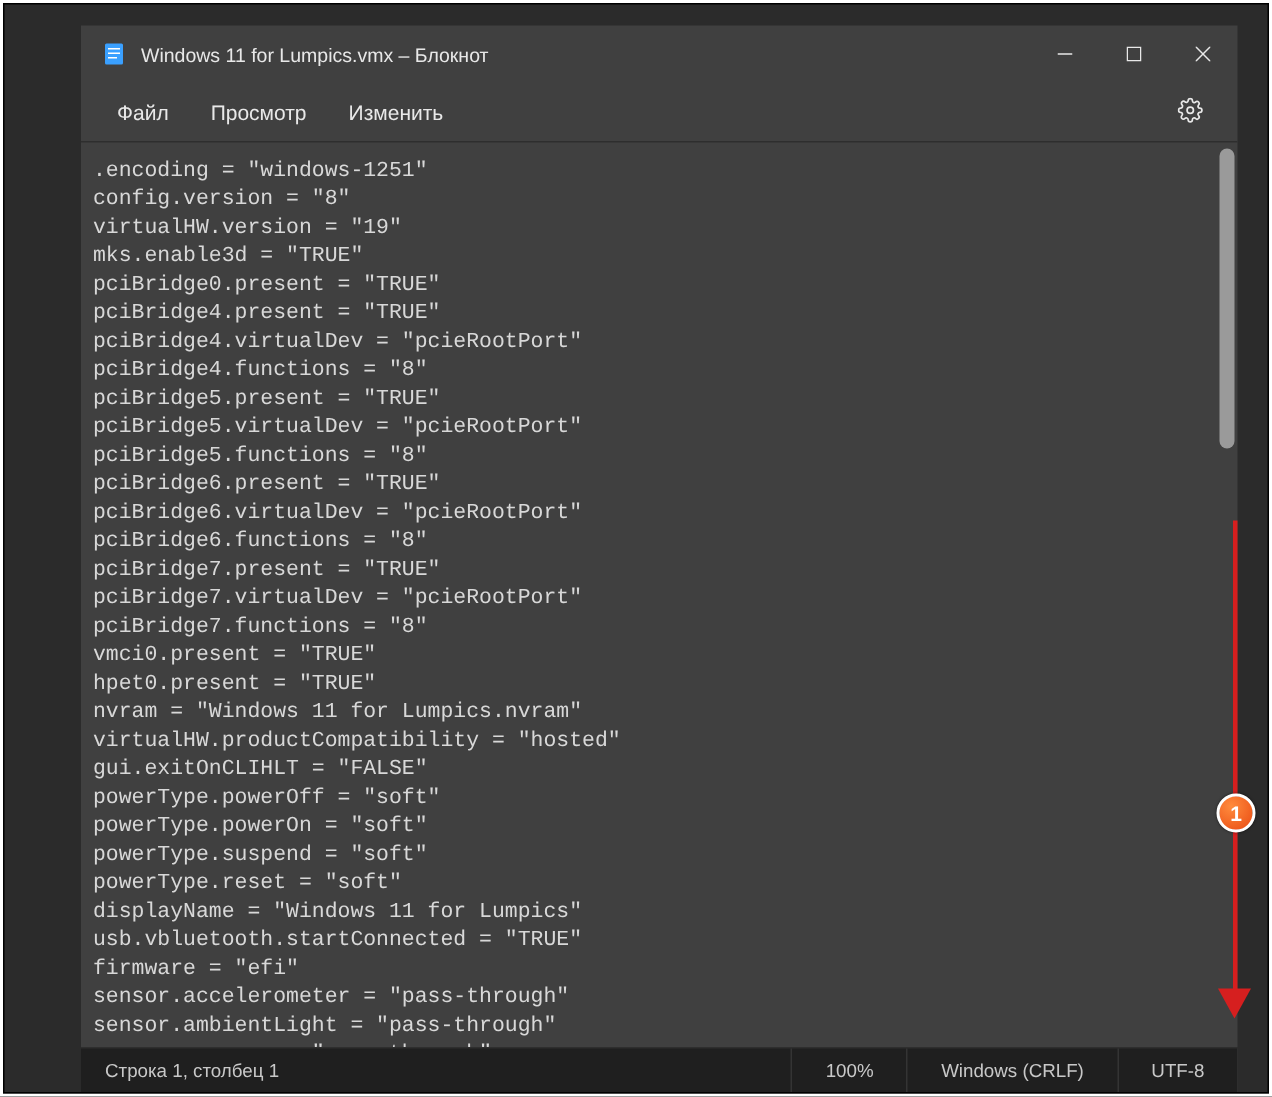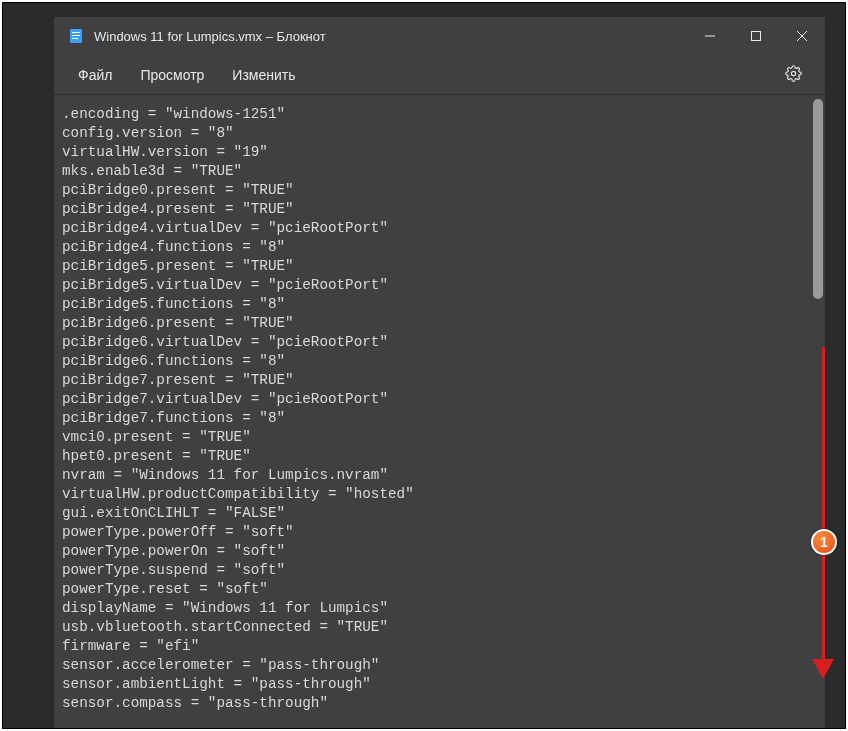--- a/index.html
+++ b/index.html
@@ -210,20 +210,28 @@
 usb.vbluetooth.startConnected = "TRUE"
 firmware = "efi"
 sensor.accelerometer = "pass-through"
 sensor.ambientLight = "pass-through"
 sensor.compass = "pass-through"</div>
       <div class="scrollbar-track">
         <div class="scrollbar-thumb"></div>
       </div>
     </div>
 
+    <div class="statusbar">
+      <div class="status-left">Строка 1, столбец 1</div>
+      <div class="status-right">
+        <div class="status-cell">100%</div>
+        <div class="status-cell">Windows (CRLF)</div>
+        <div class="status-cell">UTF-8</div>
+      </div>
+    </div>
 
   </div>
 
   <div class="annotation">
     <div class="arrow-line"></div>
     <div class="arrow-head"></div>
     <div class="badge">1</div>
   </div>
 </div>
 

